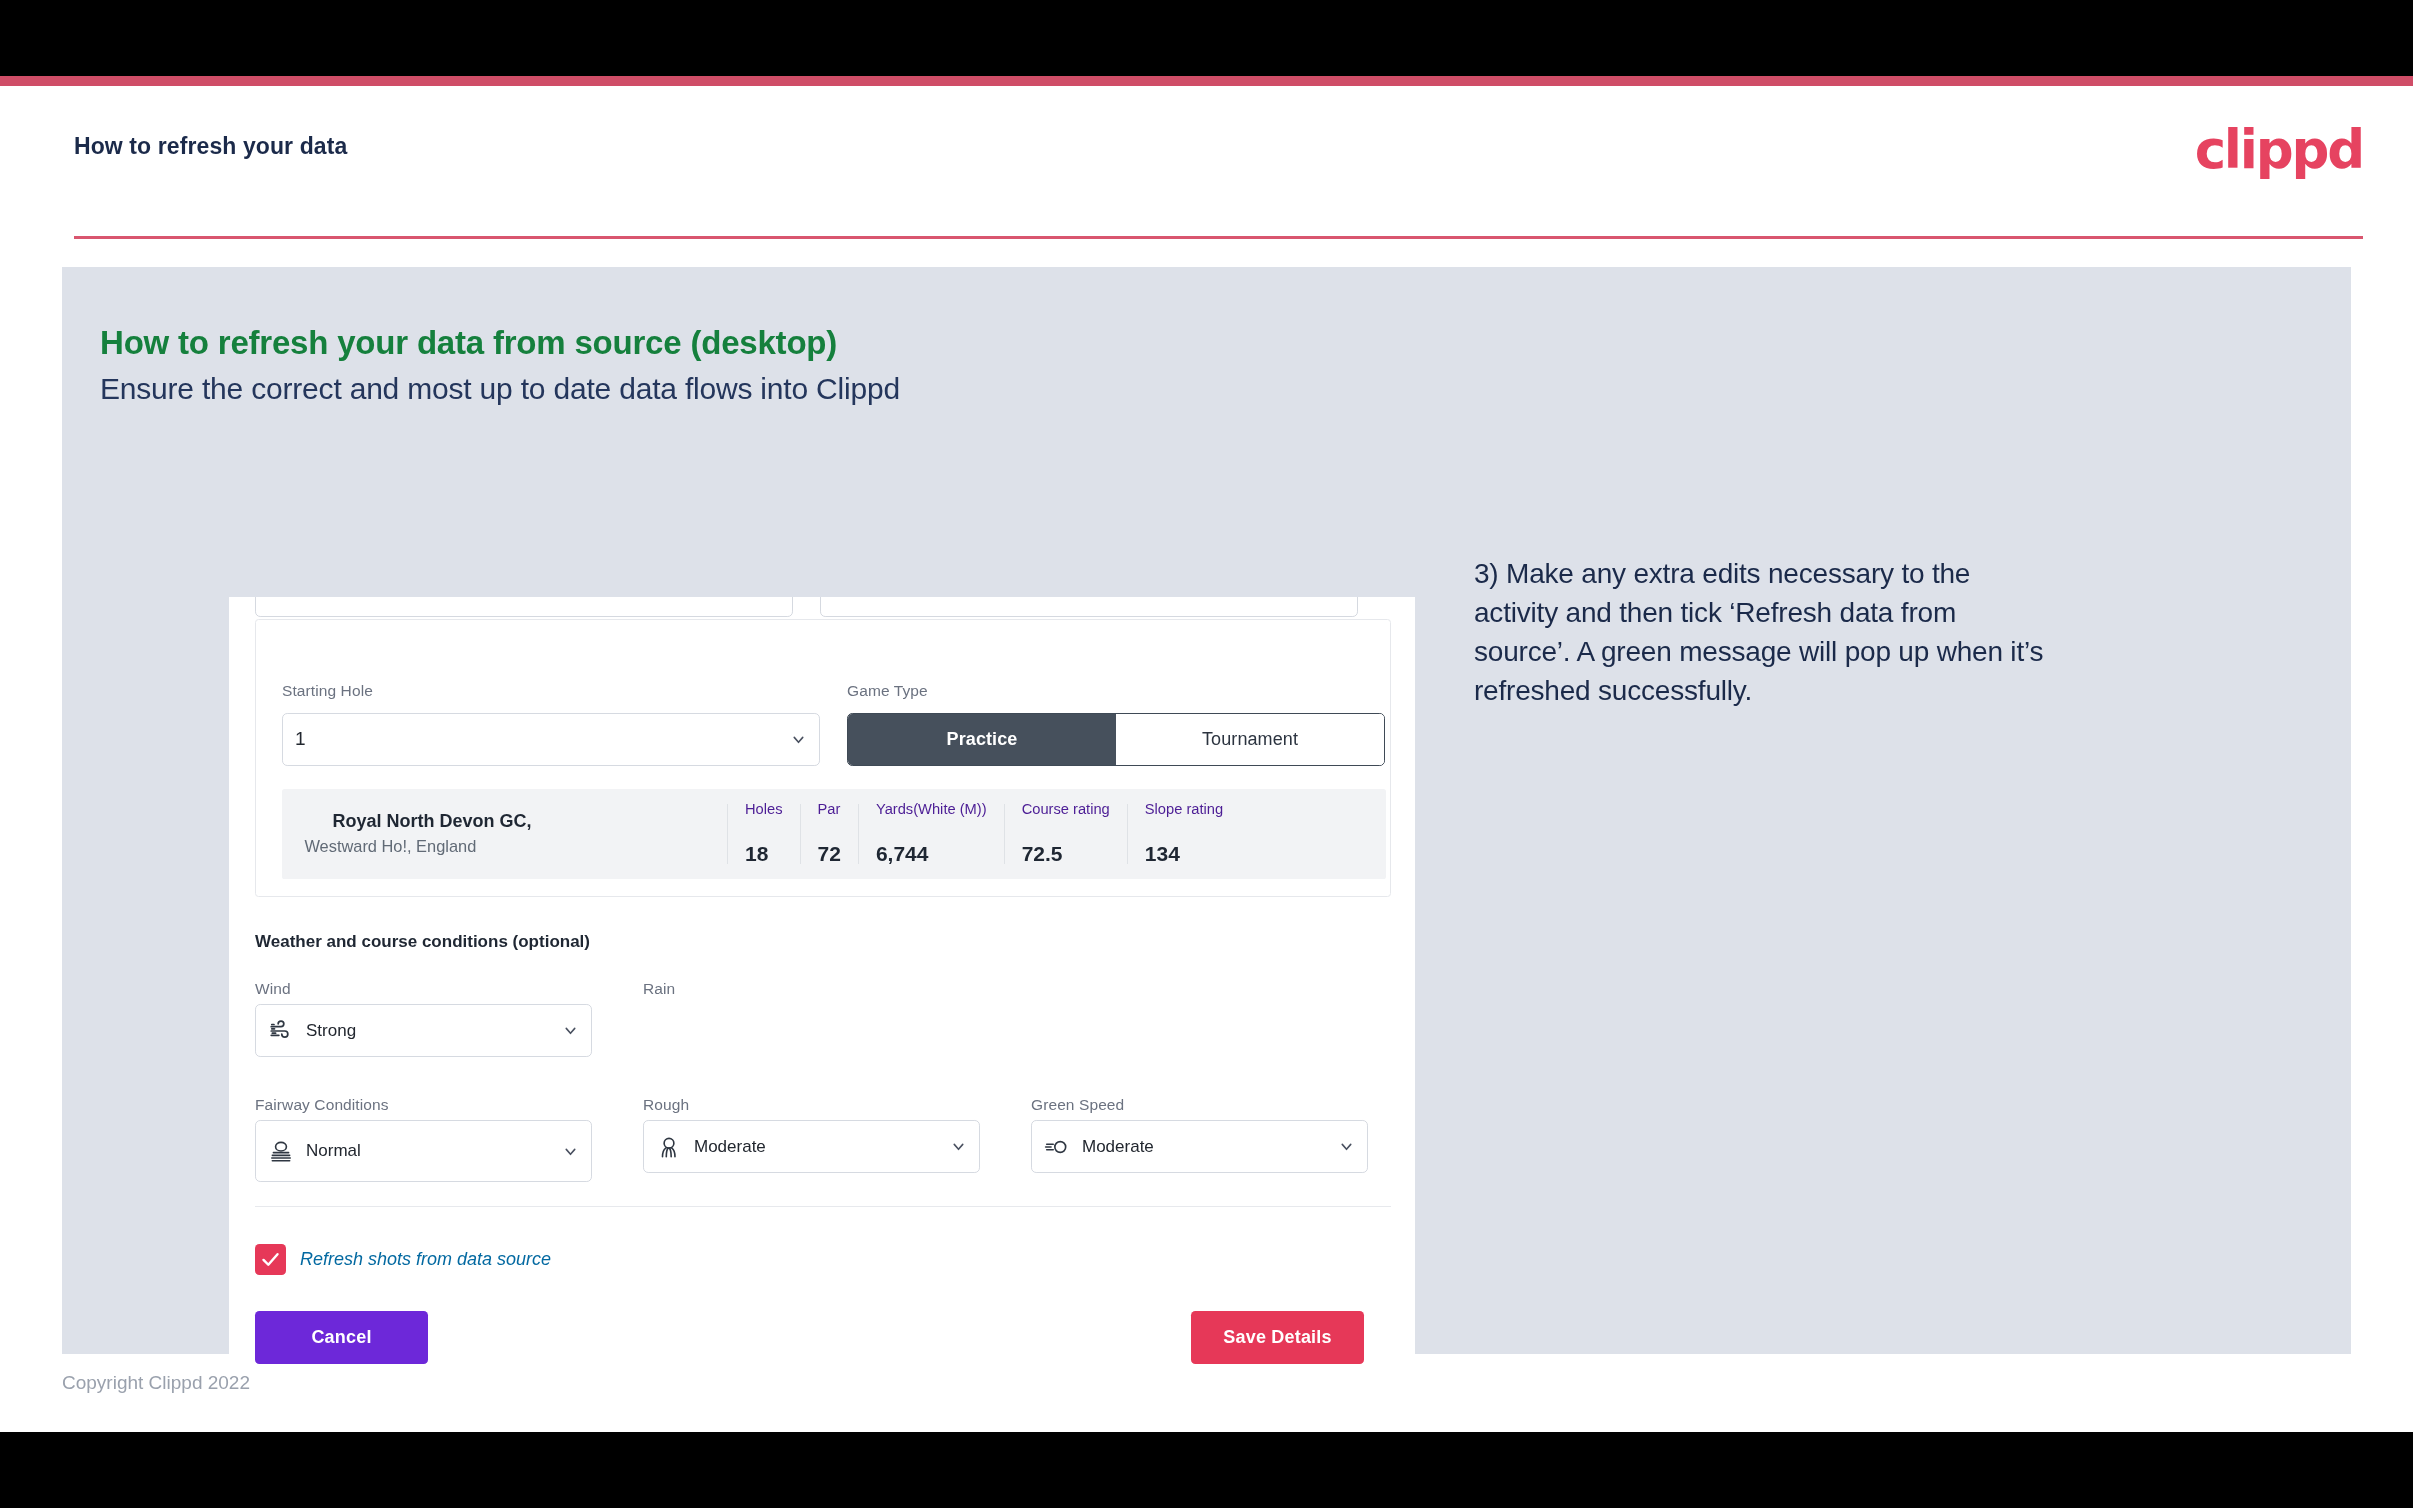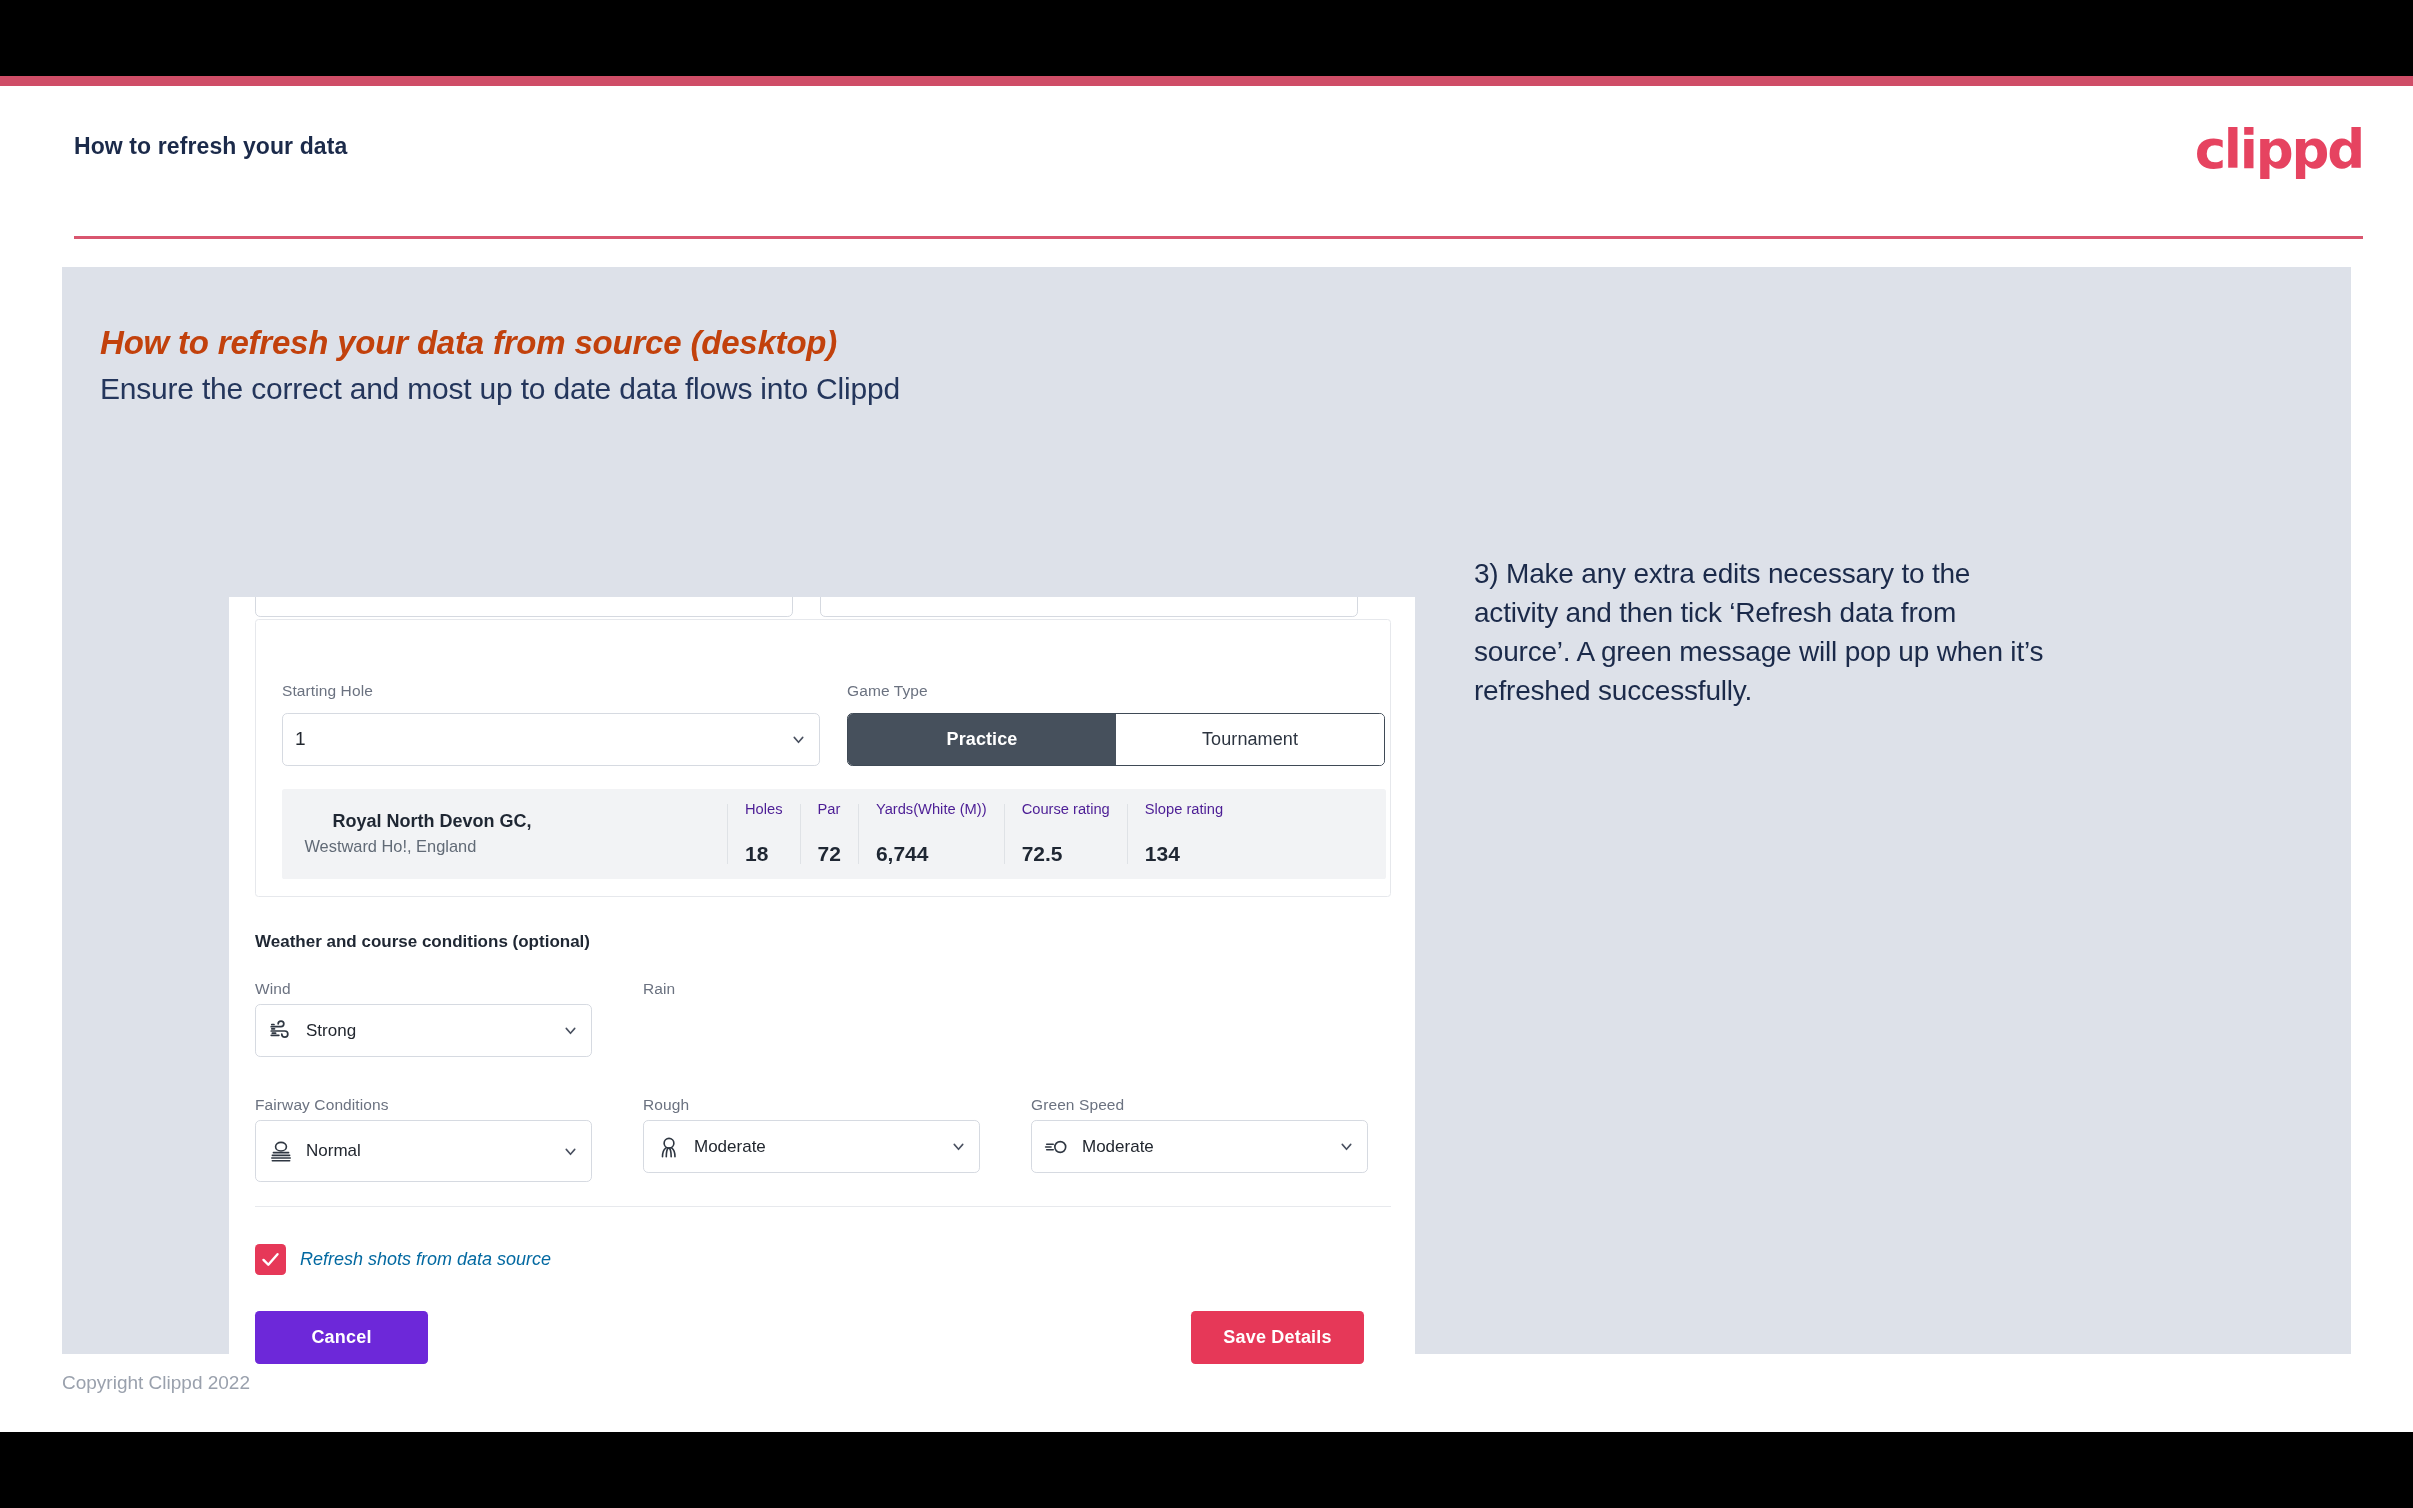--- a/index.html
+++ b/index.html
@@ -79,23 +79,22 @@
     width: 2289px;
     height: 1087px;
     background: #dde1e9;
   }
 
   .panel-heading {
     position: absolute;
     left: 38px; top: 57px;
     font-size: 33px;
     font-weight: bold;
-    color: #c2410c;
+    color: #15803d;
     letter-spacing: -0.2px;
-    font-style: italic;
   }
   .panel-subheading {
     position: absolute;
     left: 38px; top: 105px;
     font-size: 30px;
     font-weight: normal;
     color: #24365c;
     letter-spacing: -0.2px;
   }
 

